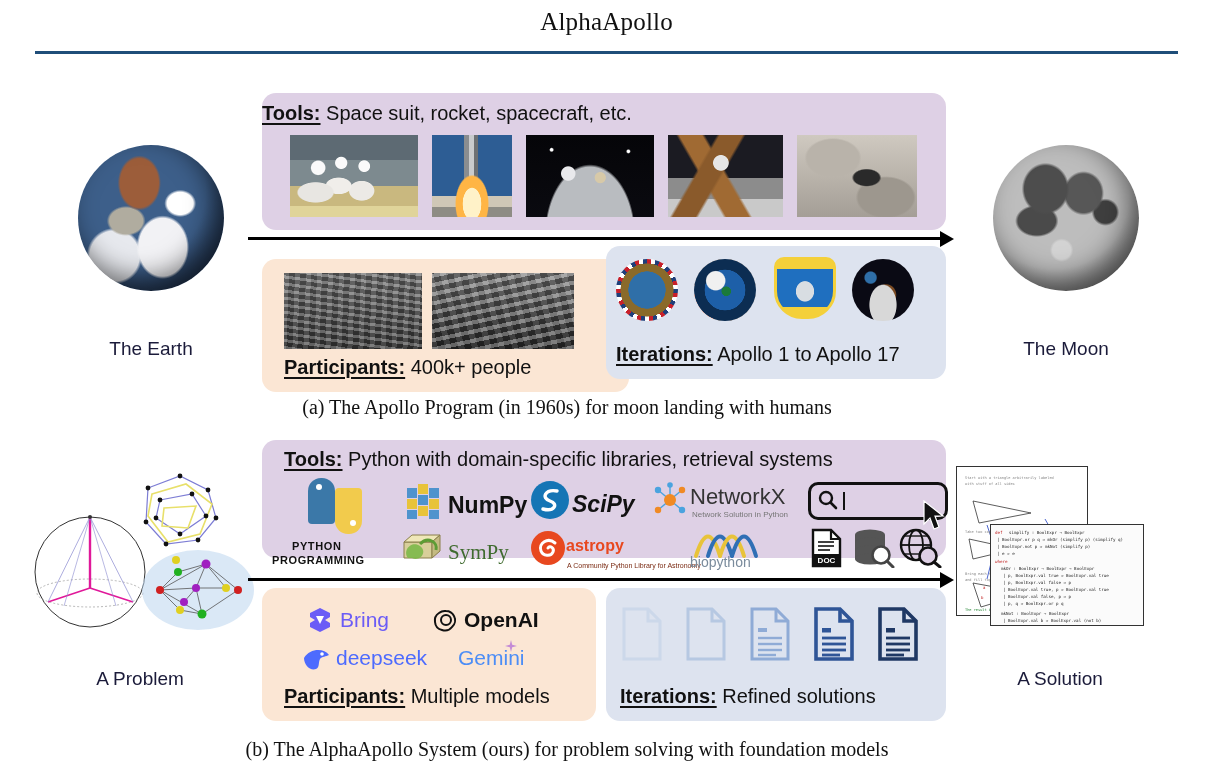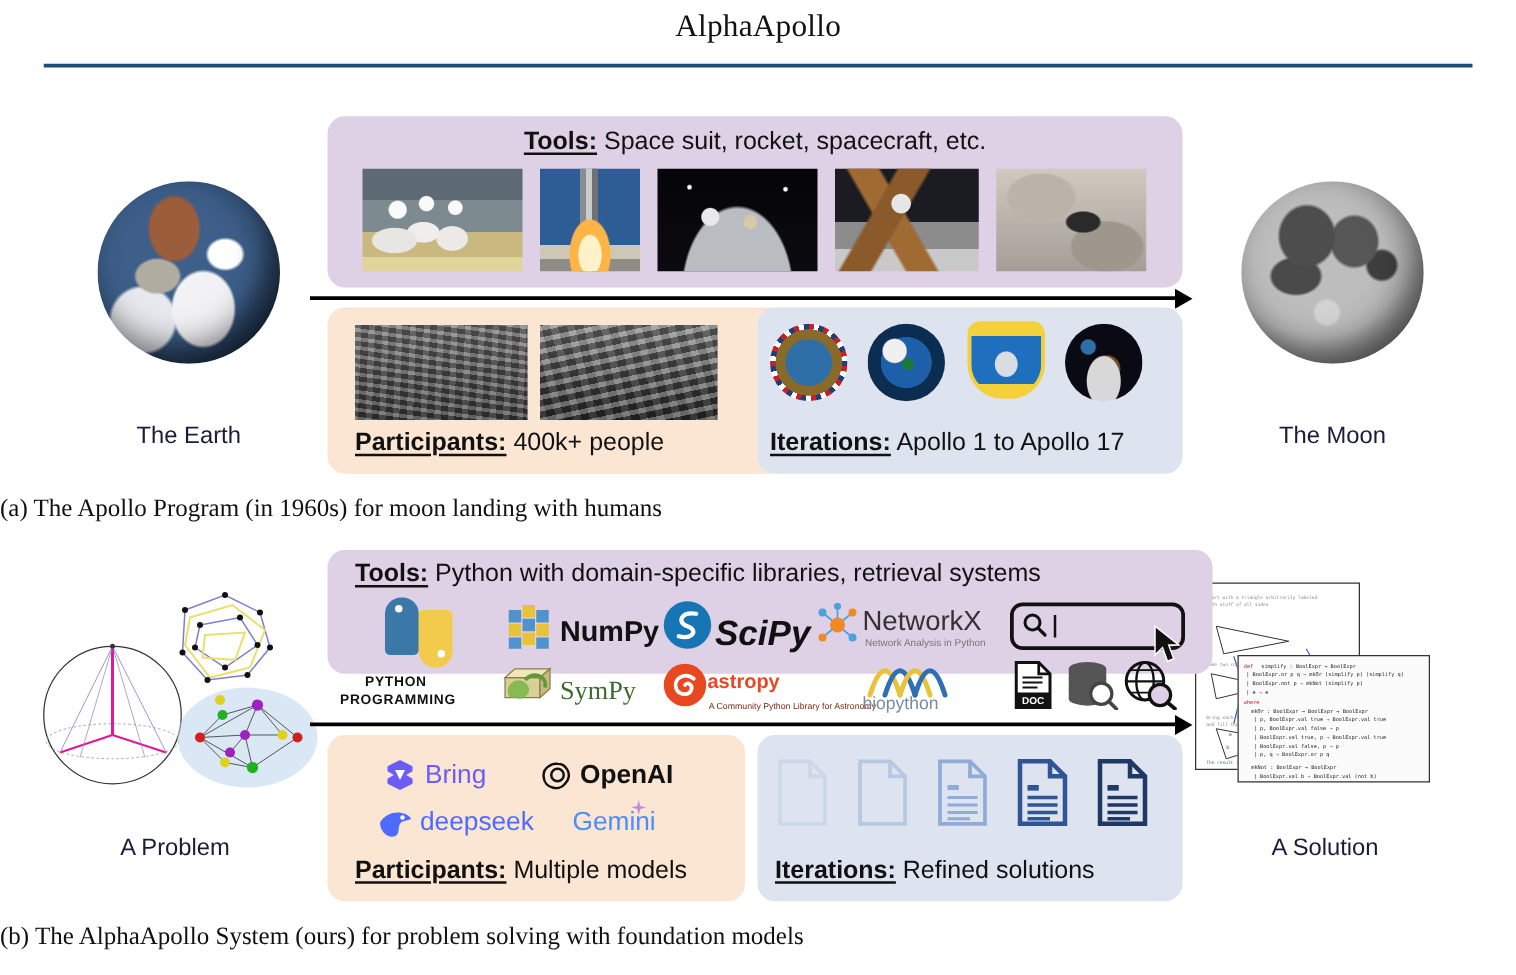--- a/index.html
+++ b/index.html
@@ -19,21 +19,21 @@
   }
   .header-rule{
     position:absolute;left:35px;top:51px;width:1143px;height:3px;
     background:#1f4e79;
   }
   .bold-underline{
     font-weight:bold;text-decoration:underline;text-underline-offset:3px;
     text-decoration-thickness:2px;
   }
   .caption{
-    position:absolute;width:1134px;
+    position:absolute;width:1134px;text-align:center;
     font-family:"Liberation Serif", serif;font-size:20px;color:#111;
   }
   .endpoint-label{
     position:absolute;text-align:center;font-size:19px;color:#1b1b3a;
     font-family:"Liberation Sans", sans-serif;
   }
   
   .panel{position:absolute;border-radius:14px;}
   .panel-purple{background:#ded0e5;}
   .panel-orange{background:#fbe6d4;}
@@ -178,31 +178,31 @@
   <div class="globe earth" style="left:78px;top:145px;width:146px;height:146px;"></div>
   <div class="endpoint-label" style="left:78px;top:338px;width:146px;">The Earth</div>
 
   <div class="globe moon" style="left:993px;top:145px;width:146px;height:146px;"></div>
   <div class="endpoint-label" style="left:993px;top:338px;width:146px;">The Moon</div>
 
   <div class="arrow-line" style="left:248px;top:237px;width:694px;"></div>
   <div class="arrow-head" style="left:940px;top:231px;"></div>
 
   <div class="panel panel-purple" style="left:262px;top:93px;width:684px;height:137px;">
-    <div class="panel-heading" style="left:0;top:9px;width:684px;text-align:center;">
+    <div class="panel-heading" style="left:0;top:9px;width:684px;text-align:left;">
       <span class="bold-underline">Tools:</span><span> Space suit, rocket, spacecraft, etc.</span>
     </div>
     <div class="photo ph-crew" style="left:28px;top:42px;width:128px;height:82px;"></div>
     <div class="photo ph-launch" style="left:170px;top:42px;width:80px;height:82px;"></div>
     <div class="photo ph-space" style="left:264px;top:42px;width:128px;height:82px;"></div>
     <div class="photo ph-lander" style="left:406px;top:42px;width:115px;height:82px;"></div>
     <div class="photo ph-footprint" style="left:535px;top:42px;width:120px;height:82px;"></div>
   </div>
 
-  <div class="panel panel-orange" style="left:262px;top:246px;width:367px;height:133px;">
+  <div class="panel panel-orange" style="left:262px;top:259px;width:367px;height:133px;">
     <div class="photo ph-mcc1" style="left:22px;top:14px;width:138px;height:76px;"></div>
     <div class="photo ph-mcc2" style="left:170px;top:14px;width:142px;height:76px;"></div>
     <div class="panel-heading" style="left:22px;top:97px;">
       <span class="bold-underline">Participants:</span><span> 400k+ people</span>
     </div>
   </div>
 
   <div class="panel panel-blue" style="left:606px;top:246px;width:340px;height:133px;">
     <div class="patch patch-1" style="left:10px;top:13px;"></div>
     <div class="patch patch-2" style="left:88px;top:13px;"></div>
@@ -338,21 +338,21 @@
           <text x="12" y="97" fill="#222">| BoolExpr.val b ⇒ BoolExpr.val (not b)</text>
         </g>
       </svg>
     </div>
   </div>
   <div class="endpoint-label" style="left:960px;top:668px;width:200px;">A Solution</div>
 
   <div class="arrow-line" style="left:248px;top:578px;width:694px;"></div>
   <div class="arrow-head" style="left:940px;top:572px;"></div>
 
-  <div class="panel panel-purple" style="left:262px;top:440px;width:684px;height:99px;padding-left:24px;">
+  <div class="panel panel-purple" style="left:262px;top:440px;width:684px;height:118px;">
     <div class="panel-heading" style="left:22px;top:8px;">
       <span class="bold-underline">Tools:</span><span> Python with domain-specific libraries, retrieval systems</span>
     </div>
 
     <div class="logo" style="left:46px;top:38px;">
       <div class="py-mark">
         <div class="py-blue"></div>
           <div class="py-dot" style="left:8px;top:6px;"></div>
         <div class="py-yellow"></div>
           <div class="py-dot" style="left:42px;top:42px;"></div>
@@ -377,41 +377,41 @@
       </svg>
     </div>
     <div class="logo-text" style="left:186px;top:52px;font-size:23px;color:#111;">NumPy</div>
 
     <div class="logo" style="left:268px;top:40px;">
       <svg width="40" height="40" viewBox="0 0 40 40">
         <circle cx="20" cy="20" r="19" fill="#1575b5"></circle>
         <path d="M27 11 C15 9 11 18 20 21 C29 24 24 32 13 29" stroke="#fff" stroke-width="3.4" fill="none" stroke-linecap="round"></path>
       </svg>
     </div>
-    <div class="logo-text" style="left:310px;top:51px;font-size:28px;font-style:italic;color:#111;">SciPy</div>
+    <div class="logo-text" style="left:310px;top:51px;font-size:23px;font-style:italic;color:#111;">SciPy</div>
 
     <div class="logo" style="left:390px;top:42px;">
       <svg width="36" height="36" viewBox="0 0 36 36">
         <g stroke="#4aa3df" stroke-width="1.4">
           <line x1="18" y1="18" x2="6" y2="8"></line>
             <line x1="18" y1="18" x2="30" y2="8"></line>
           <line x1="18" y1="18" x2="6" y2="28"></line>
             <line x1="18" y1="18" x2="30" y2="28"></line>
           <line x1="18" y1="18" x2="18" y2="3"></line>
         </g>
         <circle cx="18" cy="18" r="6" fill="#f08a24"></circle>
         <circle cx="6" cy="8" r="3.2" fill="#4aa3df"></circle>
         <circle cx="30" cy="8" r="3.2" fill="#f08a24"></circle>
         <circle cx="6" cy="28" r="3.2" fill="#f08a24"></circle>
         <circle cx="30" cy="28" r="3.2" fill="#4aa3df"></circle>
         <circle cx="18" cy="3" r="2.8" fill="#4aa3df"></circle>
       </svg>
     </div>
     <div class="logo-text" style="left:428px;top:44px;font-size:22px;font-weight:normal;color:#333;">NetworkX</div>
-    <div class="logo-text" style="left:430px;top:70px;font-size:8px;font-weight:normal;color:#777;">Network Analysis in Python</div>
+    <div class="logo-text" style="left:430px;top:70px;font-size:8px;font-weight:normal;color:#777;">Network Solution in Python</div>
 
     <div class="logo" style="left:136px;top:88px;">
       <svg width="48" height="40" viewBox="0 0 48 40">
         <path d="M6 30 L6 14 L34 14 L34 30 Z" fill="#d8cf9a" stroke="#8a7f4a" stroke-width="1"></path>
         <path d="M6 14 L14 7 L42 7 L34 14 Z" fill="#efe7b8" stroke="#8a7f4a" stroke-width="1"></path>
         <path d="M34 14 L42 7 L42 23 L34 30 Z" fill="#c4ba82" stroke="#8a7f4a" stroke-width="1"></path>
         <path d="M10 30 C4 22 14 12 22 18 C30 24 22 34 14 30" fill="#7db84a" opacity=".9"></path>
         <path d="M22 16 C30 8 40 14 38 22" stroke="#5d9c35" stroke-width="3" fill="none"></path>
       </svg>
     </div>

